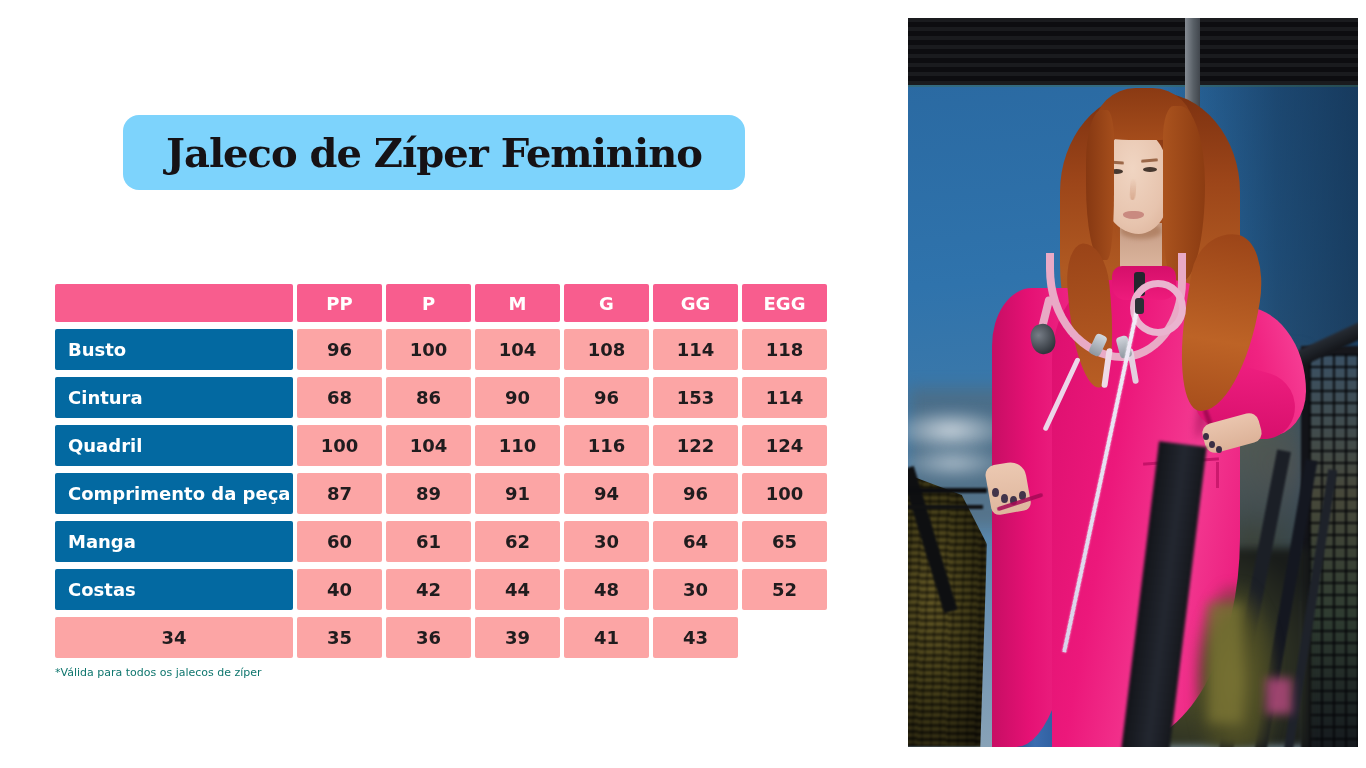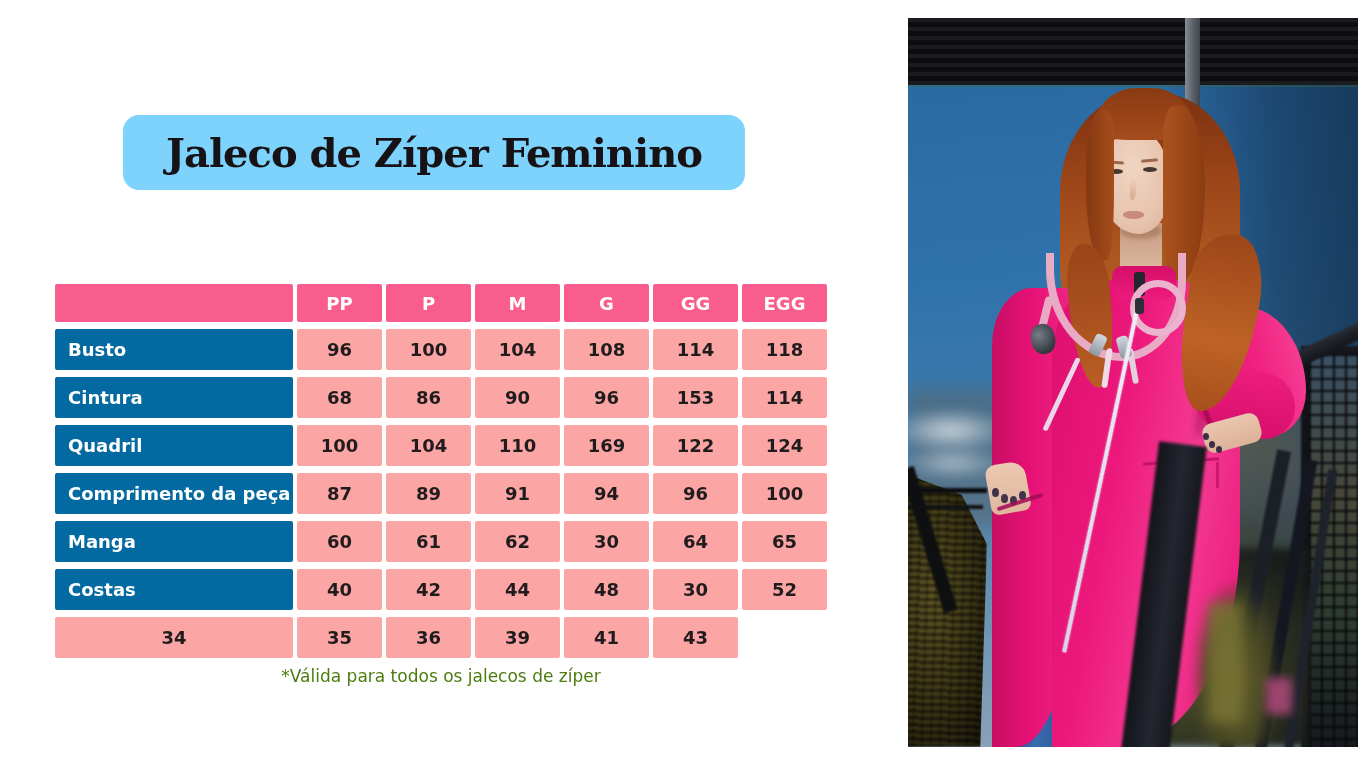--- a/index.html
+++ b/index.html
@@ -13,21 +13,21 @@
     color:#161215;letter-spacing:-1px;}
 
   
   .size-table{left:55px;top:284px;width:772px;display:grid;
     grid-template-columns:238px repeat(6,1fr);grid-template-rows:38px repeat(7,41px);
     column-gap:4px;row-gap:7px;}
   .cell{display:flex;align-items:center;justify-content:center;border-radius:2px;font-size:18px;font-weight:bold;}
   .cell.head{background:#f85d8e;color:#ffffff;}
   .cell.rowlabel{background:#0369a1;color:#ffffff;justify-content:flex-start;padding-left:13px;box-sizing:border-box;}
   .cell.val{background:#fca5a5;color:#201c1e;}
-  .footnote{left:55px;top:666px;width:772px;text-align:center;font-size:17px;color:#4d7c0f;}
+  .footnote{left:55px;top:666px;width:772px;text-align:left;font-size:11px;color:#0f766e;}
 
   
   .photo{left:908px;top:18px;width:450px;height:729px;overflow:hidden;background:#2f73ac;}
   .ph-sky{left:0;top:0;right:0;bottom:0;
     background:linear-gradient(175deg,#29679f 0%,#2f73ac 35%,#3f7aa9 55%,#6b92b2 78%,#8fa6b8 100%);}
   .ph-sky-dark-right{left:55%;top:8%;right:0;height:72%;
     background:linear-gradient(90deg,rgba(13,35,61,0) 0%,rgba(13,35,61,.5) 60%,rgba(13,35,61,.68) 100%);}
   .ph-sky-dim-left{left:0;top:370px;width:150px;height:140px;background:rgba(88,102,112,.55);filter:blur(8px);}
   .ph-cloud1{left:-20px;top:390px;width:125px;height:45px;border-radius:50%;
     background:radial-gradient(ellipse,rgba(225,231,236,.85),rgba(225,231,236,0) 70%);filter:blur(6px);}
@@ -181,21 +181,21 @@
   <div class="cell val">86</div>
   <div class="cell val">90</div>
   <div class="cell val">96</div>
   <div class="cell val">153</div>
   <div class="cell val">114</div>
 
   <div class="cell rowlabel">Quadril</div>
   <div class="cell val">100</div>
   <div class="cell val">104</div>
   <div class="cell val">110</div>
-  <div class="cell val">169</div>
+  <div class="cell val">116</div>
   <div class="cell val">122</div>
   <div class="cell val">124</div>
 
   <div class="cell rowlabel">Comprimento da peça</div>
   <div class="cell val">87</div>
   <div class="cell val">89</div>
   <div class="cell val">91</div>
   <div class="cell val">94</div>
   <div class="cell val">96</div>
   <div class="cell val">100</div>

